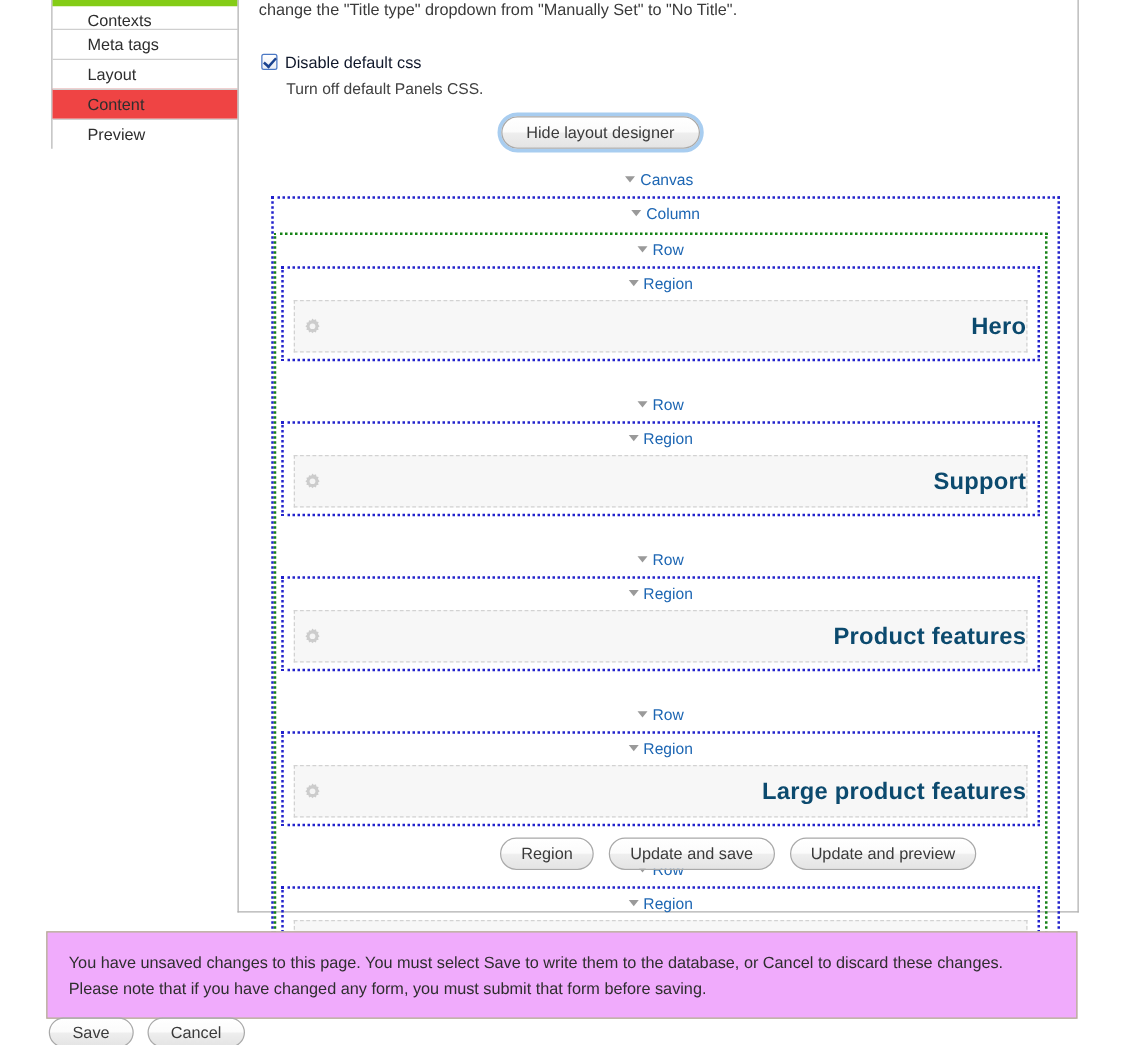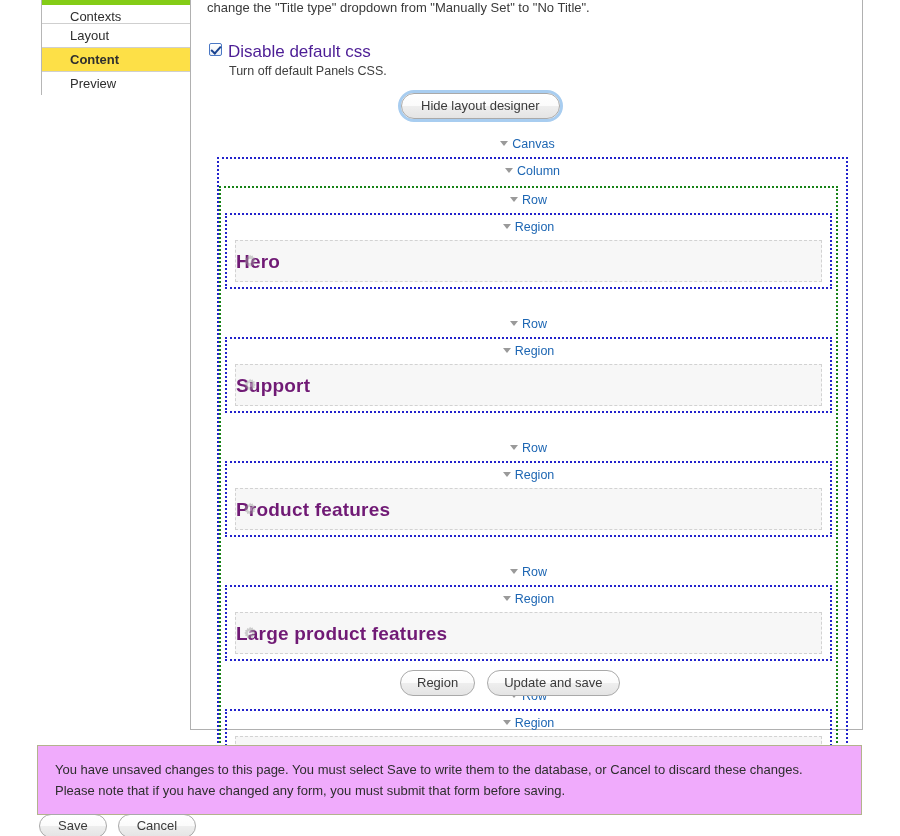--- a/index.html
+++ b/index.html
@@ -35,22 +35,22 @@
     line-height: 24px;
     padding: 0 10px 0 28px;
     border-top: 1px solid #cfcfcf;
     font-size: 13px;
     color: #2e2e2e;
     white-space: nowrap;
     box-sizing: border-box;
   }
   .side-item:first-child { border-top: 6px solid #84cc16; }
   .side-item.active {
-    font-weight: bold;
-    background: #fde047;
+    font-weight: normal;
+    background: #ef4444;
   }
   .side-item.active .side-arrow {
     position: absolute;
     right: 9px;
     top: 50%;
     margin-top: -5px;
     width: 0; height: 0;
     border-left: 7px solid #1a1a1a;
     border-top: 5px solid transparent;
     border-bottom: 5px solid transparent;
@@ -101,21 +101,21 @@
   }
   .cbox::after {
     content: "";
     position: absolute;
     left: 3px; top: 0px;
     width: 4px; height: 8px;
     border: solid #19428f;
     border-width: 0 2px 2px 0;
     transform: rotate(42deg);
   }
-  .cblabel { font-size: 17px; color: #4c1d95; }
+  .cblabel { font-size: 13px; color: #0f172a; }
   .cbdesc {
     position: absolute;
     left: 38px;
     top: 65px;
     font-size: 12.5px;
     color: #404040;
   }
 
   
   .btn {
@@ -199,24 +199,24 @@
   }
   .pane {
     border: 1px dashed #d2d2d2;
     background: #f7f7f7;
     margin: 0 8px 5px 8px;
     position: relative;
     height: 42px;
     box-sizing: border-box;
   }
   .pane-title {
-    text-align: left;
+    text-align: right;
     font-size: 19px;
     font-weight: bold;
-    color: #701a75;
+    color: #0c4a6e;
     line-height: 42px;
     letter-spacing: 0.2px;
   }
   .gear {
     position: absolute;
     left: 7px;
     top: 50%;
     margin-top: -7px;
     width: 14px;
     height: 14px;
@@ -254,20 +254,21 @@
     display: flex;
     gap: 11px;
   }
   .btnrow-final .btn { padding: 3px 18px 4px; }
 </style>
 </head>
 <body>
 
 <div id="sidebar">
     <div class="side-item"><span>Contexts</span></div>
+    <div class="side-item"><span>Meta tags</span></div>
     <div class="side-item"><span>Layout</span></div>
     <div class="side-item active"><span>Content</span><span class="side-arrow"></span></div>
     <div class="side-item"><span>Preview</span></div>
   </div>
 
 <div id="main-panel">
 
   <div class="helptext">change the "Title type" dropdown from "Manually Set" to "No Title".</div>
 
   <div class="cbrow">
@@ -354,20 +355,21 @@
               </div>
             </div>
           </div>
         </div>
     </div>
   </div>
 
   <div class="btnrow-bottom">
     <button class="btn">Region</button>
     <button class="btn">Update and save</button>
+    <button class="btn">Update and preview</button>
   </div>
 
 </div>
 
 <div id="warning">You have unsaved changes to this page. You must select Save to write them to the database, or Cancel to discard these changes. Please note that if you have changed any form, you must submit that form before saving.</div>
 
 <div class="btnrow-final">
   <button class="btn">Save</button>
   <button class="btn">Cancel</button>
 </div>

